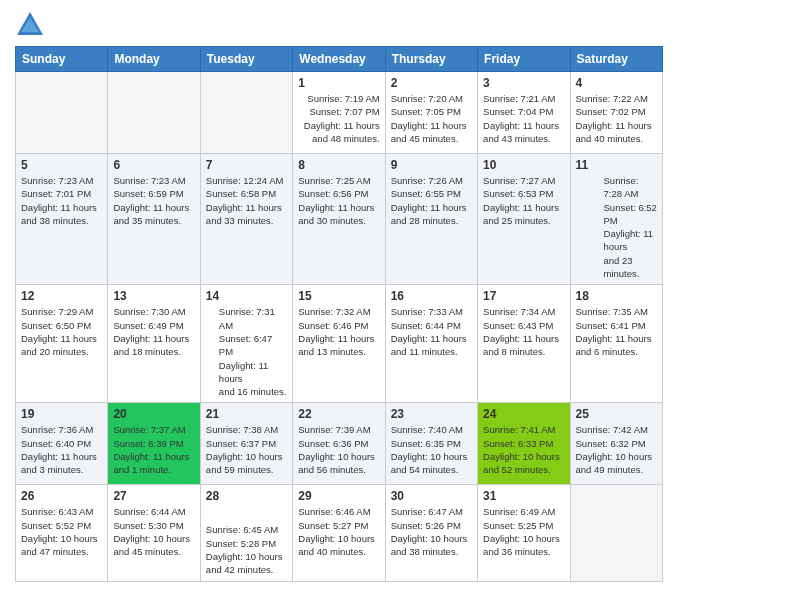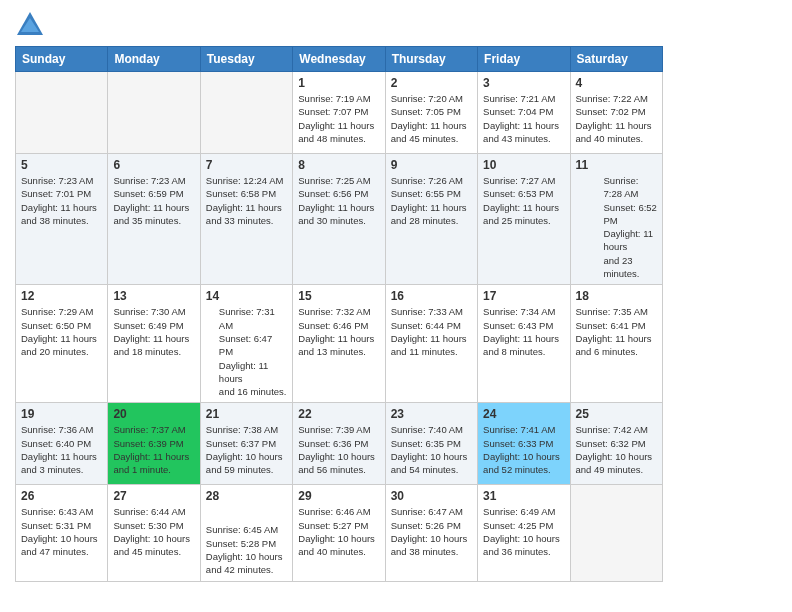--- a/index.html
+++ b/index.html
@@ -130,21 +130,21 @@
           <th>Saturday</th>
         </tr>
     </thead>
     <tbody id="calendar-body">
     <tr>
           <td class="empty"></td>
           <td class="empty"></td>
           <td class="empty"></td>
           <td>
             <span class="day-number">1</span>
-            <div class="day-info" style="white-space: pre-line;">Sunrise: 7:19 AM
+            <div class="day-info" style="white-space: pre-line; text-align: right;">Sunrise: 7:19 AM
 Sunset: 7:07 PM
 Daylight: 11 hours
 and 48 minutes.</div>
           </td>
           <td>
             <span class="day-number">2</span>
             <div class="day-info" style="white-space: pre-line;">Sunrise: 7:20 AM
 Sunset: 7:05 PM
 Daylight: 11 hours
 and 45 minutes.</div>
@@ -295,40 +295,40 @@
 Daylight: 10 hours
 and 56 minutes.</div>
           </td>
           <td style="background: rgb(240, 244, 248);">
             <span class="day-number">23</span>
             <div class="day-info" style="white-space: pre-line;">Sunrise: 7:40 AM
 Sunset: 6:35 PM
 Daylight: 10 hours
 and 54 minutes.</div>
           </td>
-          <td style="background: #7dd3fc;">
+          <td style="background: #84cc16;">
             <span class="day-number">24</span>
             <div class="day-info" style="white-space: pre-line;">Sunrise: 7:41 AM
 Sunset: 6:33 PM
 Daylight: 10 hours
 and 52 minutes.</div>
           </td>
           <td style="background: rgb(240, 244, 248);">
             <span class="day-number">25</span>
             <div class="day-info" style="white-space: pre-line;">Sunrise: 7:42 AM
 Sunset: 6:32 PM
 Daylight: 10 hours
 and 49 minutes.</div>
           </td>
         </tr>
         <tr>
           <td>
             <span class="day-number">26</span>
             <div class="day-info" style="white-space: pre-line;">Sunrise: 6:43 AM
-Sunset: 5:31 PM
+Sunset: 5:52 PM
 Daylight: 10 hours
 and 47 minutes.</div>
           </td>
           <td>
             <span class="day-number">27</span>
             <div class="day-info" style="white-space: pre-line;">Sunrise: 6:44 AM
 Sunset: 5:30 PM
 Daylight: 10 hours
 and 45 minutes.</div>
           </td>
@@ -349,21 +349,21 @@
           <td>
             <span class="day-number">30</span>
             <div class="day-info" style="white-space: pre-line;">Sunrise: 6:47 AM
 Sunset: 5:26 PM
 Daylight: 10 hours
 and 38 minutes.</div>
           </td>
           <td>
             <span class="day-number">31</span>
             <div class="day-info" style="white-space: pre-line;">Sunrise: 6:49 AM
-Sunset: 4:25 PM
+Sunset: 5:25 PM
 Daylight: 10 hours
 and 36 minutes.</div>
           </td>
           <td class="empty"></td>
         </tr>
       </tbody>
   </table>
 </div>
 
 </body></html>

